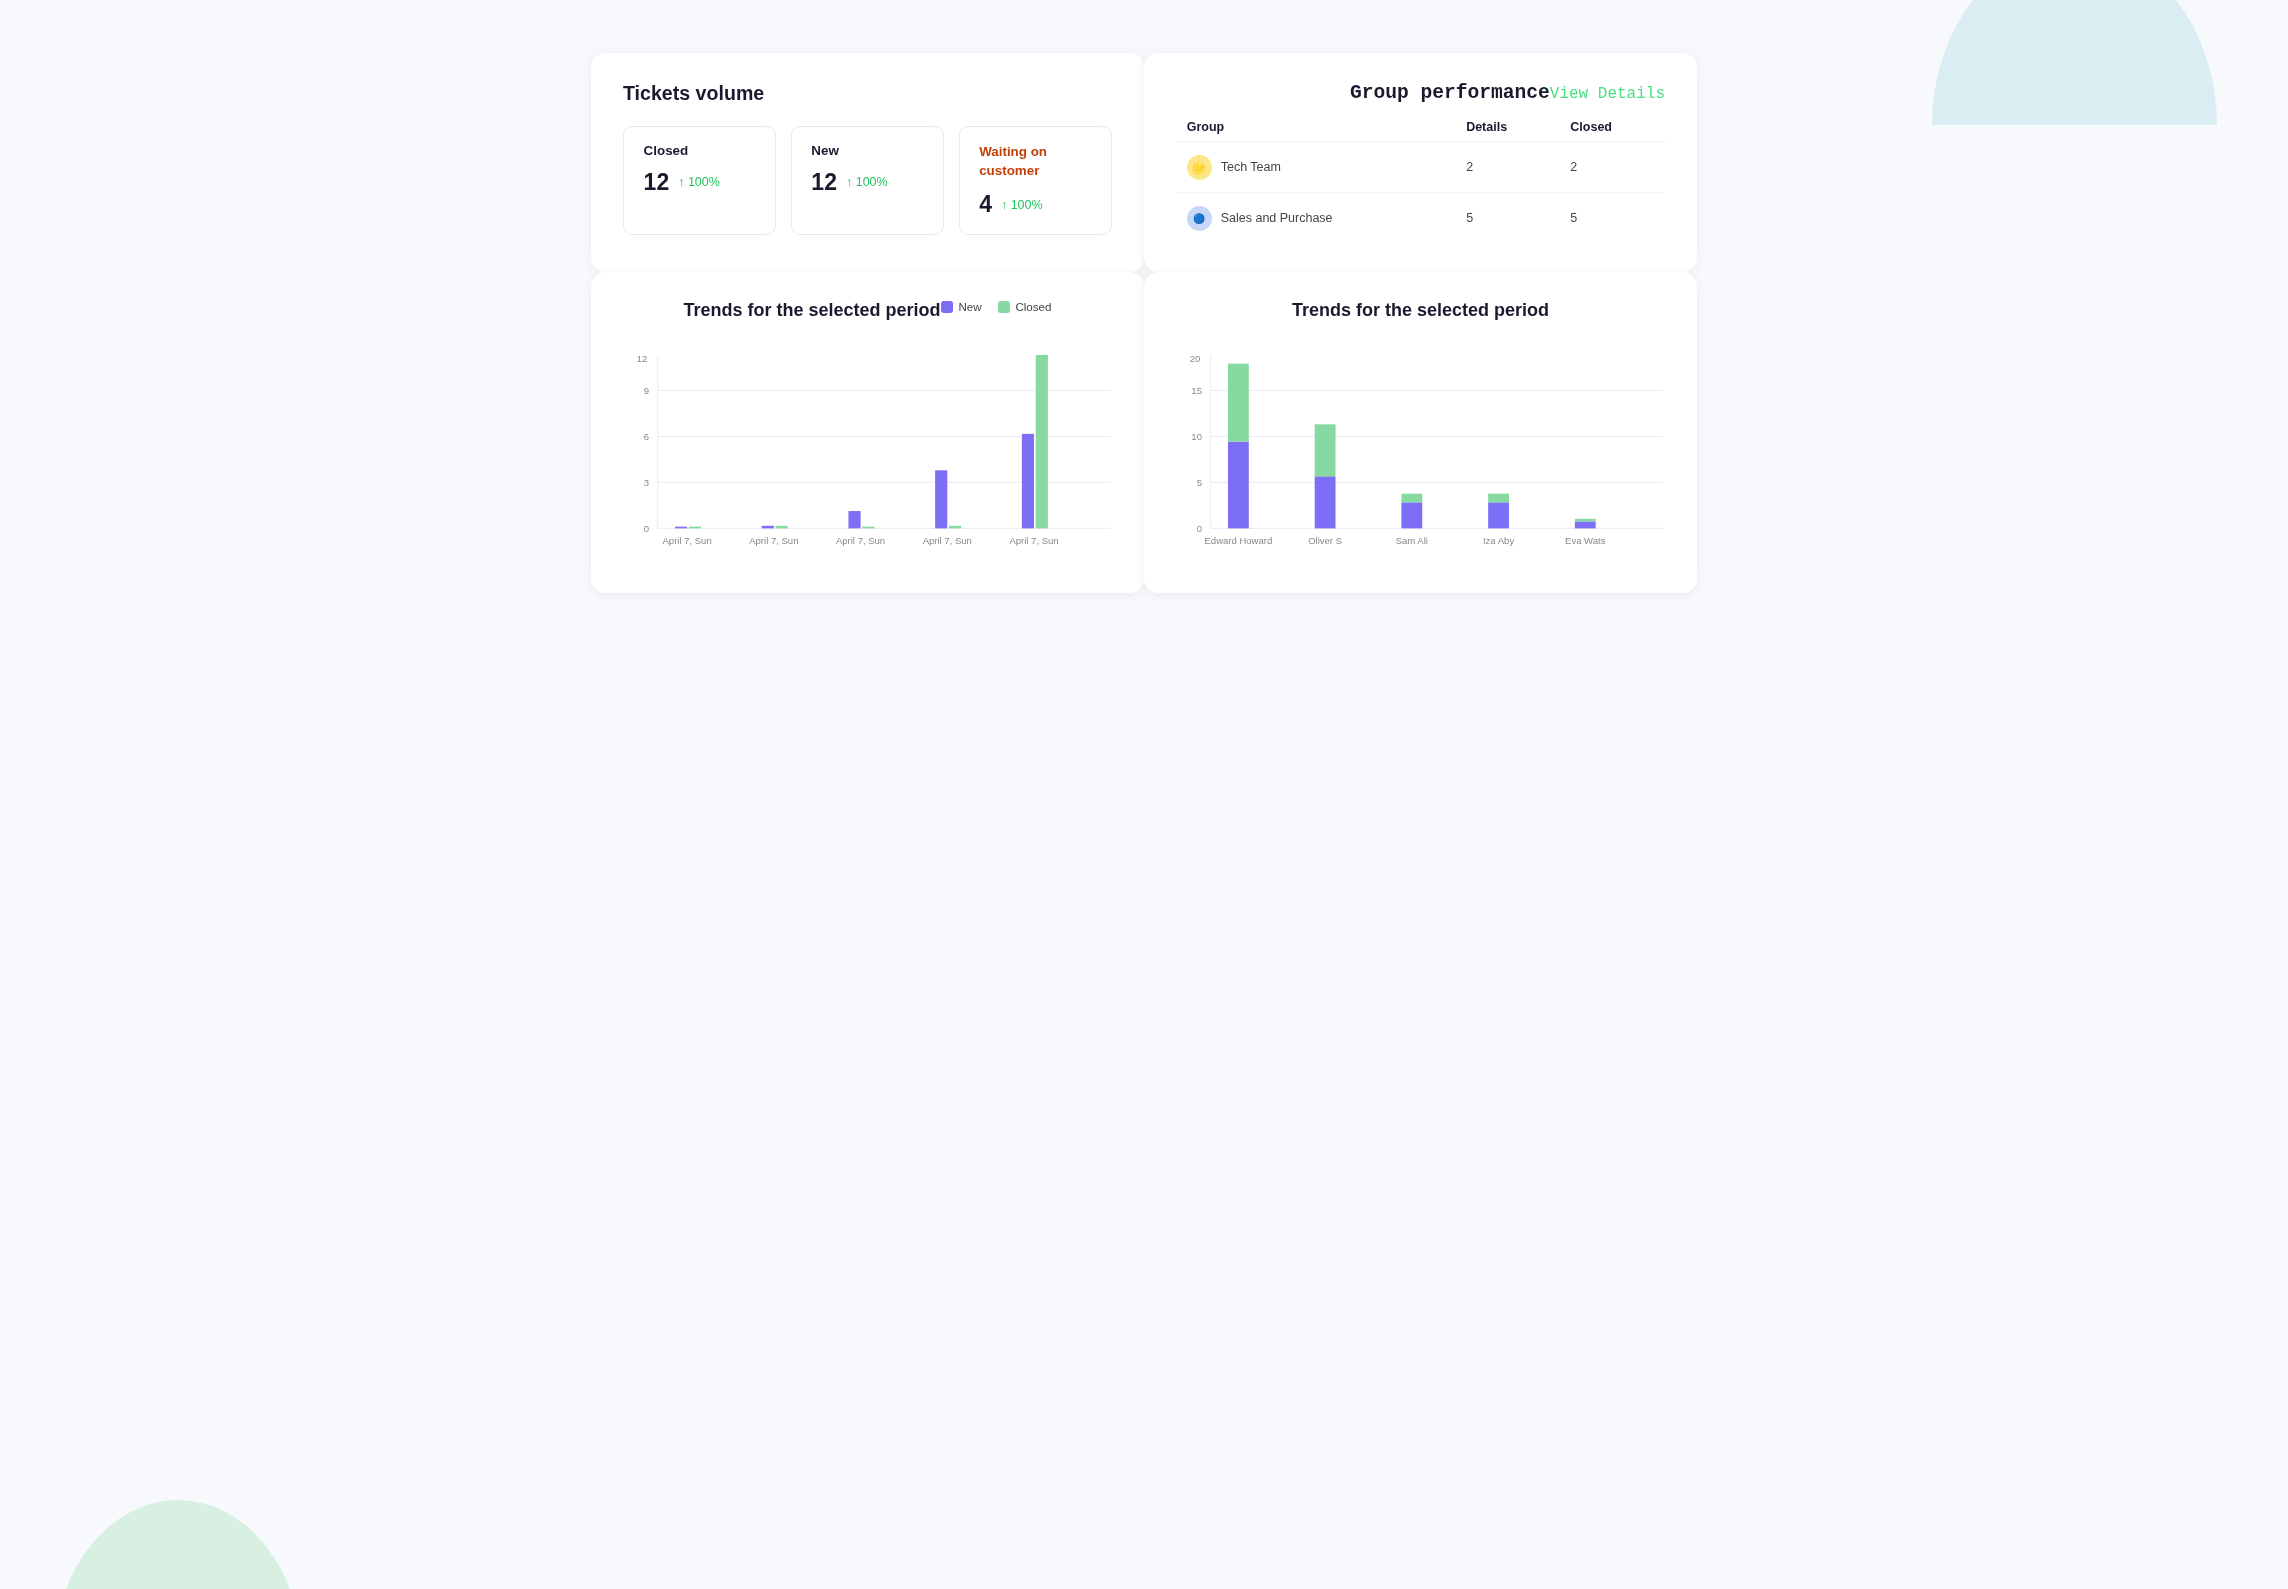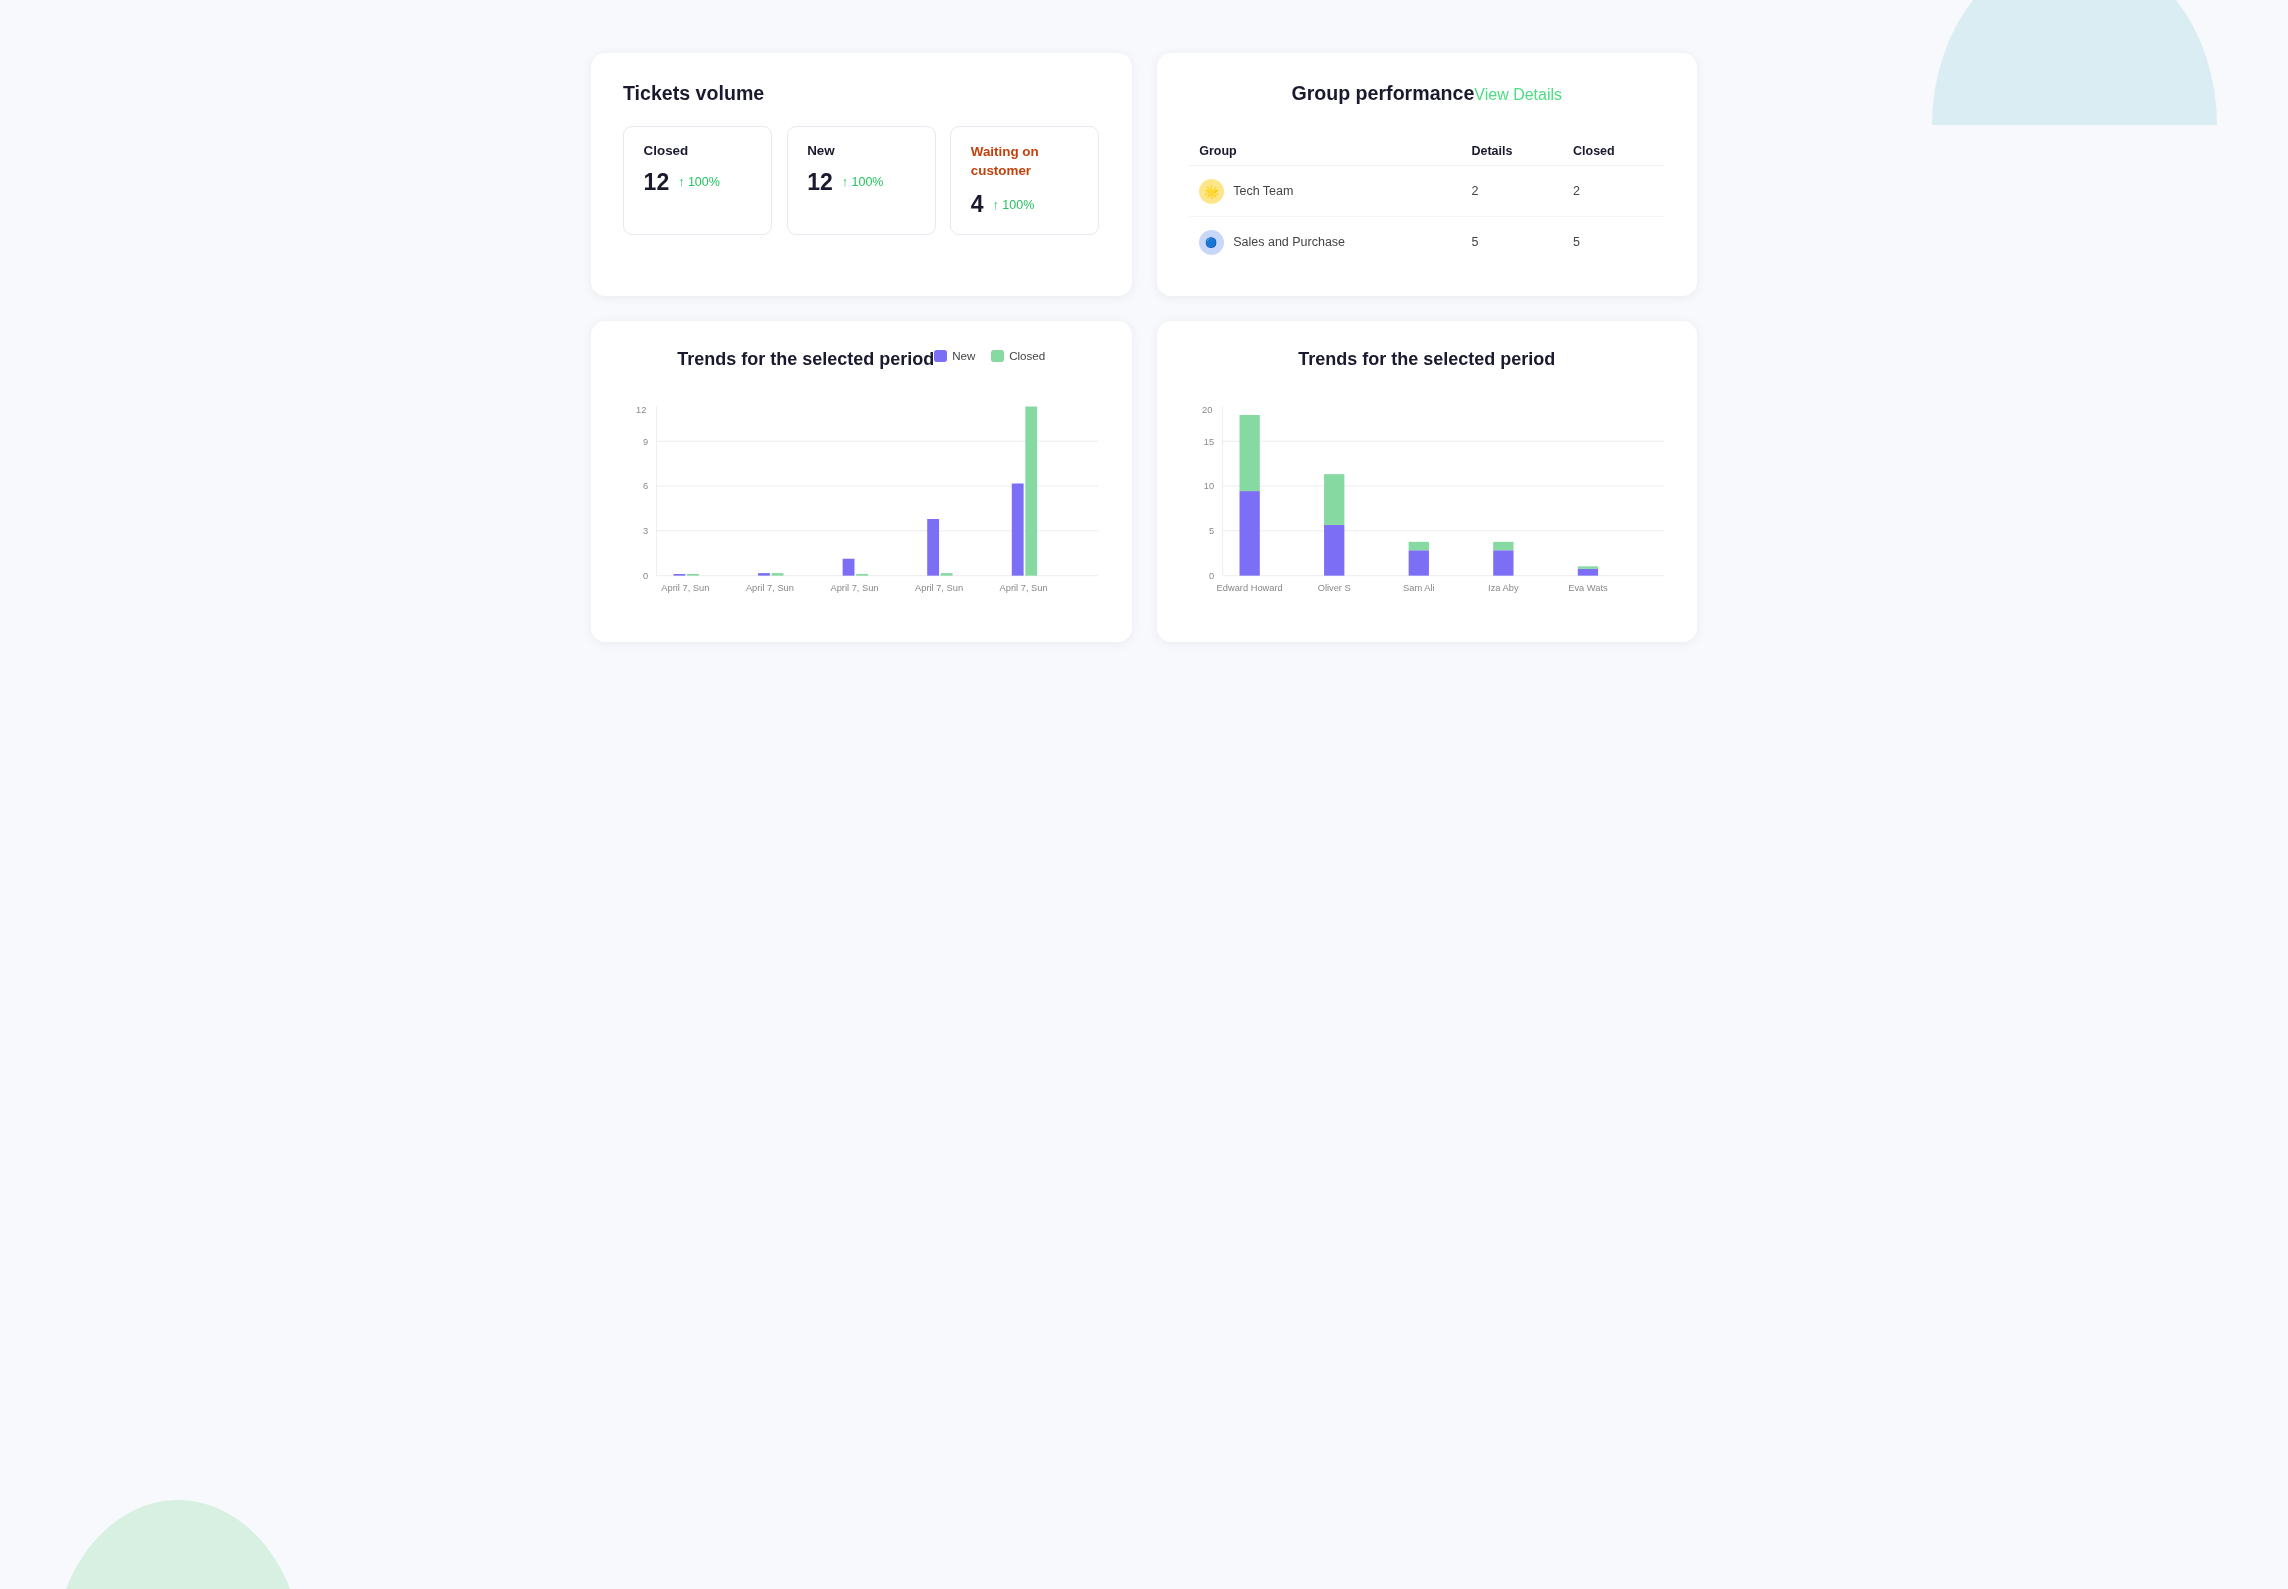--- a/index.html
+++ b/index.html
@@ -33,21 +33,20 @@
       opacity: 0.5;
       z-index: 0;
     }
 
     .dashboard {
       position: relative;
       z-index: 1;
       display: grid;
       grid-template-columns: 1fr 1fr;
       grid-template-rows: auto auto;
-      gap: 25px;
       padding: 53px 71px;
       max-width: 1248px;
       margin: 0 auto;
     }
 
     .card {
       background: #fff;
       border-radius: 14.3px;
       padding: 28.5px 32px;
       box-shadow: 0 1.8px 10.7px rgba(0,0,0,0.06);
@@ -101,23 +100,24 @@
 
     
     .group-card h2 {
       font-size: 19.6px;
       font-weight: 700;
       color: #1a1a2e;
       margin-bottom: 3.6px;
     }
     .group-header {
       display: flex;
-      justify-content: center;
-      align-items: center;
-      margin-bottom: 29px;
+      justify-content: flex-end;
+      align-items: center;
+      margin-bottom: 6px;
+      font-family: Liberation Mono, monospace;
     }
     .view-details {
       color: #4ade80;
       font-size: 16px;
       font-weight: 500;
       cursor: pointer;
       text-decoration: none;
     }
     .group-table {
       width: 100%;

